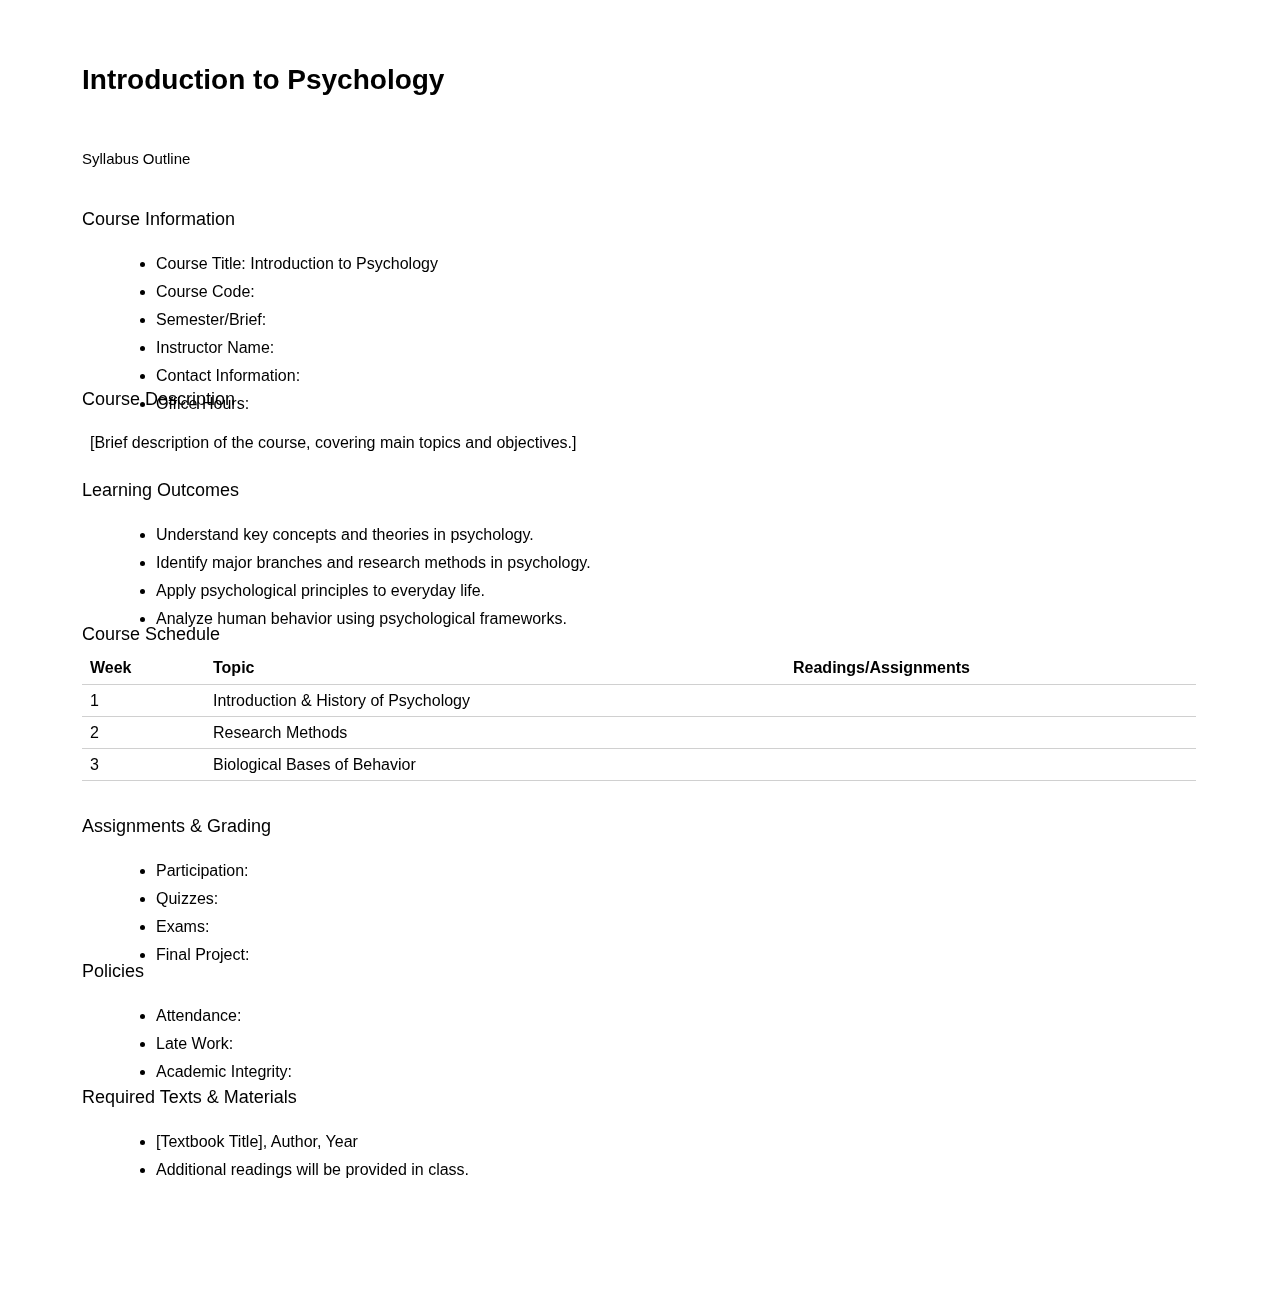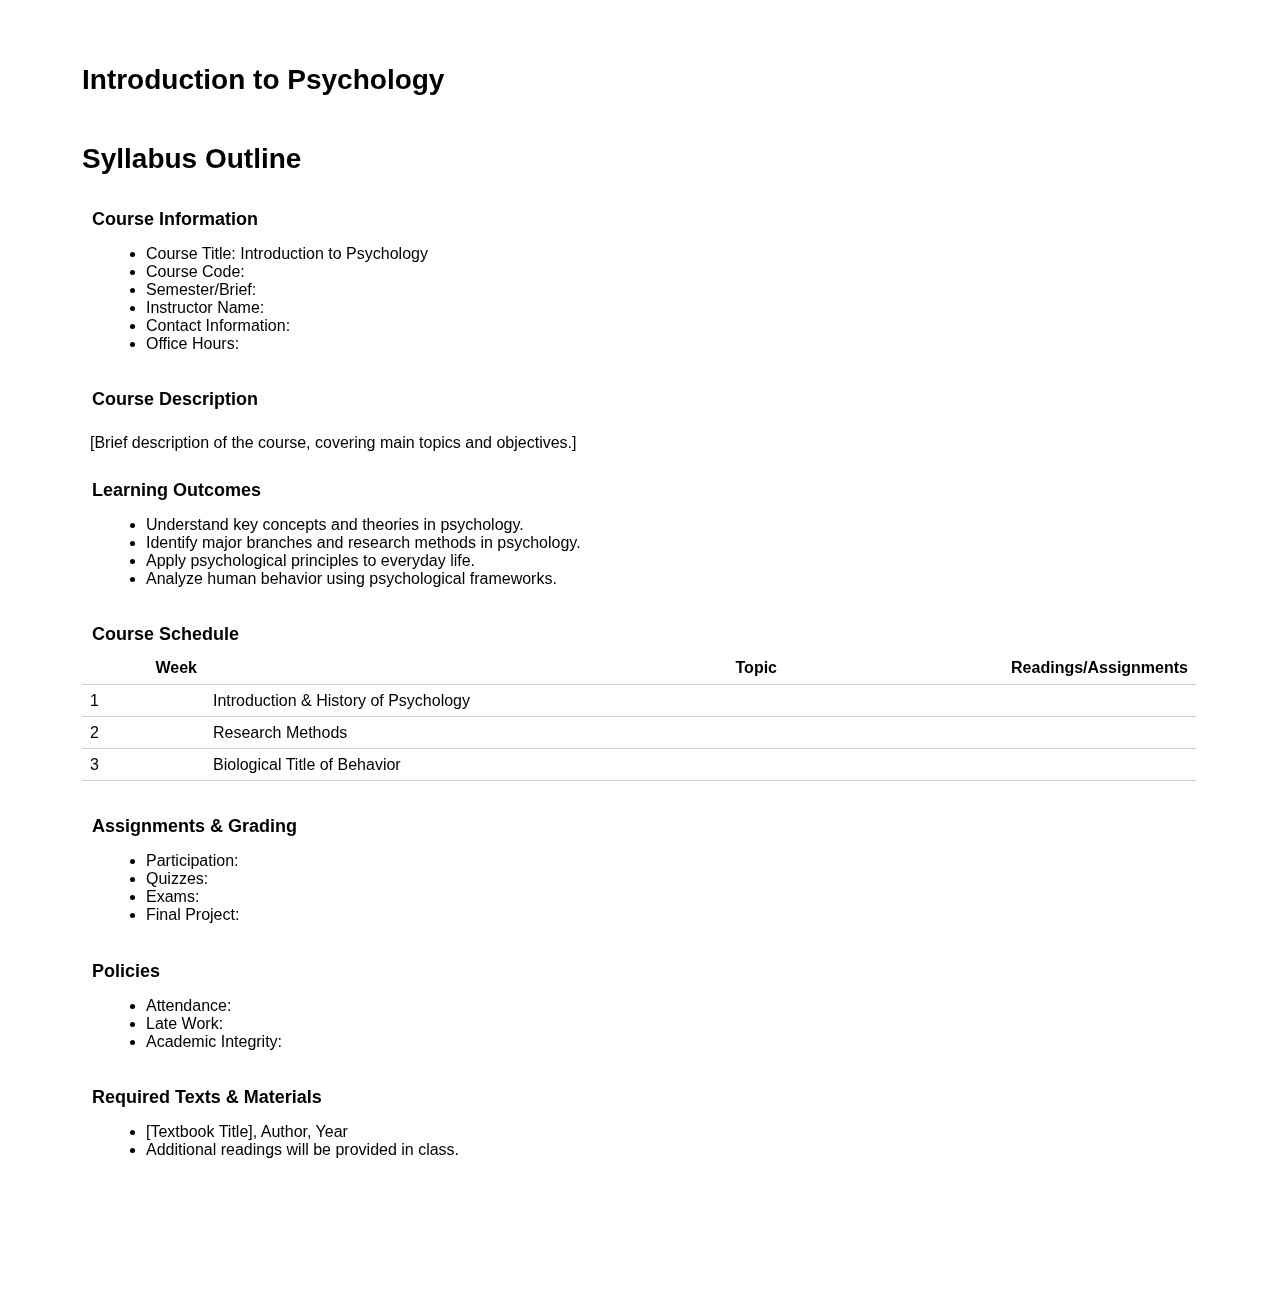--- a/index.html
+++ b/index.html
@@ -4,30 +4,30 @@
 <style>
   html, body { margin: 0; padding: 0; background: #ffffff; }
   body {
     width: 1278px; min-height: 1300px;
     font-family: "Liberation Sans", sans-serif;
     color: #000;
     font-size: 16px;
   }
   .page { position: relative; padding: 0 82px; }
   h1 { position: absolute; top: 58px; left: 82px; margin: 0; font-size: 28px; font-weight: bold; line-height: 44px; }
-  h2 { position: absolute; top: 145px; left: 82px; margin: 0; font-size: 28px; font-weight: bold; line-height: 28px; }
-  .sec-title { position: absolute; left: 92px; margin: 0; font-size: 18px; font-weight: bold; line-height: 22px; }
+  h2 { position: absolute; top: 145px; left: 82px; margin: 0; font-size: 15px; font-weight: normal; line-height: 28px; }
+  .sec-title { position: absolute; left: 82px; margin: 0; font-size: 18px; font-weight: normal; line-height: 22px; }
   ul.list { position: absolute; left: 82px; margin: 0; padding-left: 64px; font-size: 16px; line-height: 18px; }
-  ul.list li { margin: 0; }
+  ul.list li { margin: 10px; }
   p.desc { position: absolute; left: 82px; margin: 8px; font-size: 16px; line-height: 20px; }
   table.schedule {
     position: absolute; left: 82px; top: 654px; width: 1114px;
     border-collapse: collapse; font-size: 16px;
   }
-  table.schedule th { text-align: right; font-weight: bold; padding: 5px 8px 7px 8px; border-bottom: 1px solid #d0d0d0; height: 18px; }
+  table.schedule th { text-align: left; font-weight: bold; padding: 5px 8px 7px 8px; border-bottom: 1px solid #d0d0d0; height: 18px; }
   table.schedule td { padding: 6px 8px 6px 8px; border-bottom: 1px solid #d0d0d0; height: 19px; }
   .c-week { width: 107px; }
   .c-topic { width: 564px; margin-top: 44px; }
 </style>
 </head>
 <body>
 
 <div class="page">
   <h1>Introduction to Psychology</h1>
   <h2>Syllabus Outline</h2>
@@ -68,21 +68,21 @@
         <td>Introduction &amp; History of Psychology</td>
         <td></td>
       </tr>
       <tr>
         <td>2</td>
         <td>Research Methods</td>
         <td></td>
       </tr>
       <tr>
         <td>3</td>
-        <td>Biological Title of Behavior</td>
+        <td>Biological Bases of Behavior</td>
         <td></td>
       </tr>
     </tbody>
   </table>
 
   <h3 class="sec-title" style="top:815px">Assignments &amp; Grading</h3>
   <ul class="list" style="top:852px">
     <li>Participation:</li>
     <li>Quizzes:</li>
     <li>Exams:</li>

